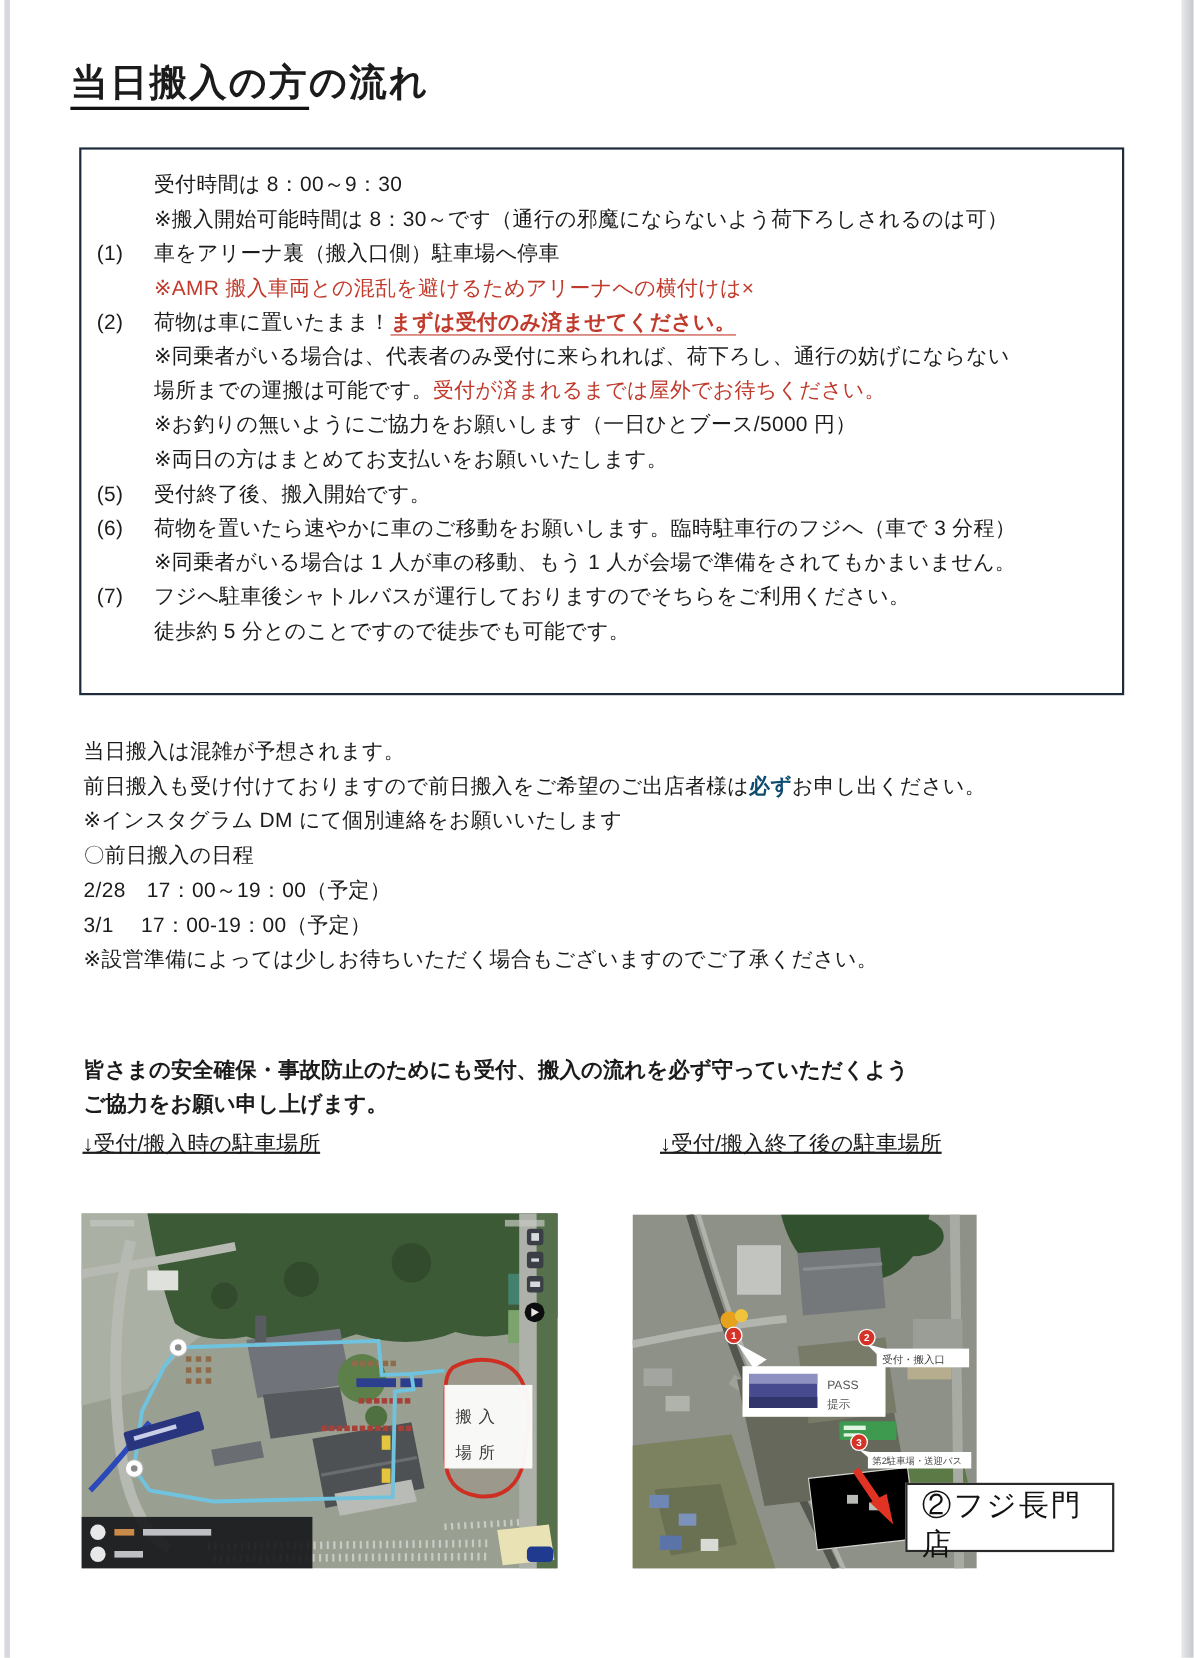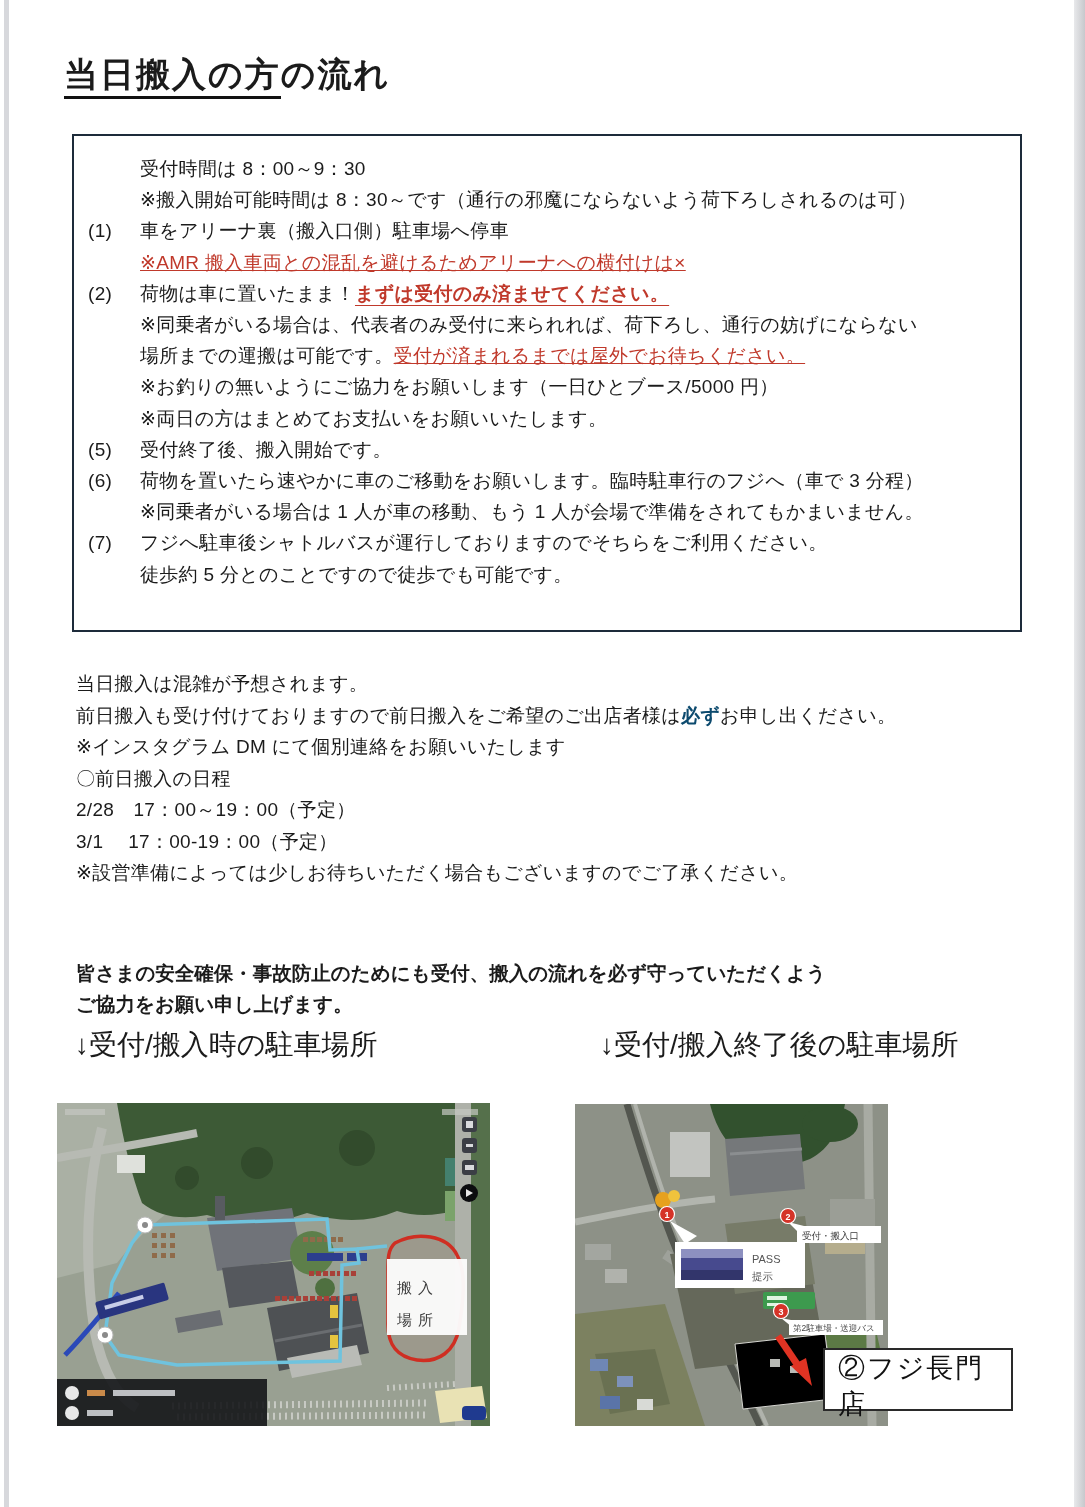--- a/index.html
+++ b/index.html
@@ -16,35 +16,35 @@
   .title{position:absolute;left:64px;top:52px;font-size:34px;font-weight:bold;letter-spacing:2px;white-space:nowrap;}
   .title .u{border-bottom:3px solid #111;padding-bottom:3px;}
   
   .rules-box{
     position:absolute;left:72px;top:134px;width:950px;height:498px;box-sizing:border-box;
     border:2px solid #1d2b3a;padding:17px 10px 0 12px;overflow:hidden;
   }
   .line{display:flex;line-height:31.2px;font-size:19px;letter-spacing:0.3px;white-space:nowrap;}
   .line .marker{flex:none;width:52px;padding-left:2px;}
   .line .txt{flex:none;}
-  .red{color:#c0392b;text-decoration:underline;}
+  .red{color:#c0392b;}
   .red-bold{color:#0c4a6e;font-weight:bold;}
   .red-em{color:#c0392b;font-weight:bold;text-decoration:underline;text-underline-offset:5px;}
   
   .middle{position:absolute;left:76px;top:668px;width:960px;}
   .middle .line{line-height:31.5px;align-items:flex-end;}
   
   .notice{position:absolute;left:76px;top:958px;width:960px;font-weight:bold;}
   .notice .nline{font-size:19.5px;line-height:31px;white-space:nowrap;}
   
-  .caption{position:absolute;top:1026px;font-size:28px;white-space:nowrap;}
+  .caption{position:absolute;top:1026px;font-size:20px;white-space:nowrap;text-decoration:underline;}
   .caption.left{left:75px;}
   .caption.right{left:600px;}
   
-  .map-left{position:absolute;left:57px;top:1103px;width:492px;height:323px;}
+  .map-left{position:absolute;left:74px;top:1103px;width:492px;height:323px;}
   .map-right{position:absolute;left:575px;top:1104px;width:313px;height:322px;}
   .store-box{
     position:absolute;left:823px;top:1348px;width:190px;height:63px;box-sizing:border-box;
     background:#ffffff;border:2px solid #2a2a2a;display:flex;padding-left:13px;
     font-family:"Liberation Serif","DejaVu Serif",serif;font-size:27px;letter-spacing:2px;color:#111;
   }
   svg{display:block;}
 </style>
 </head>
 <body>

